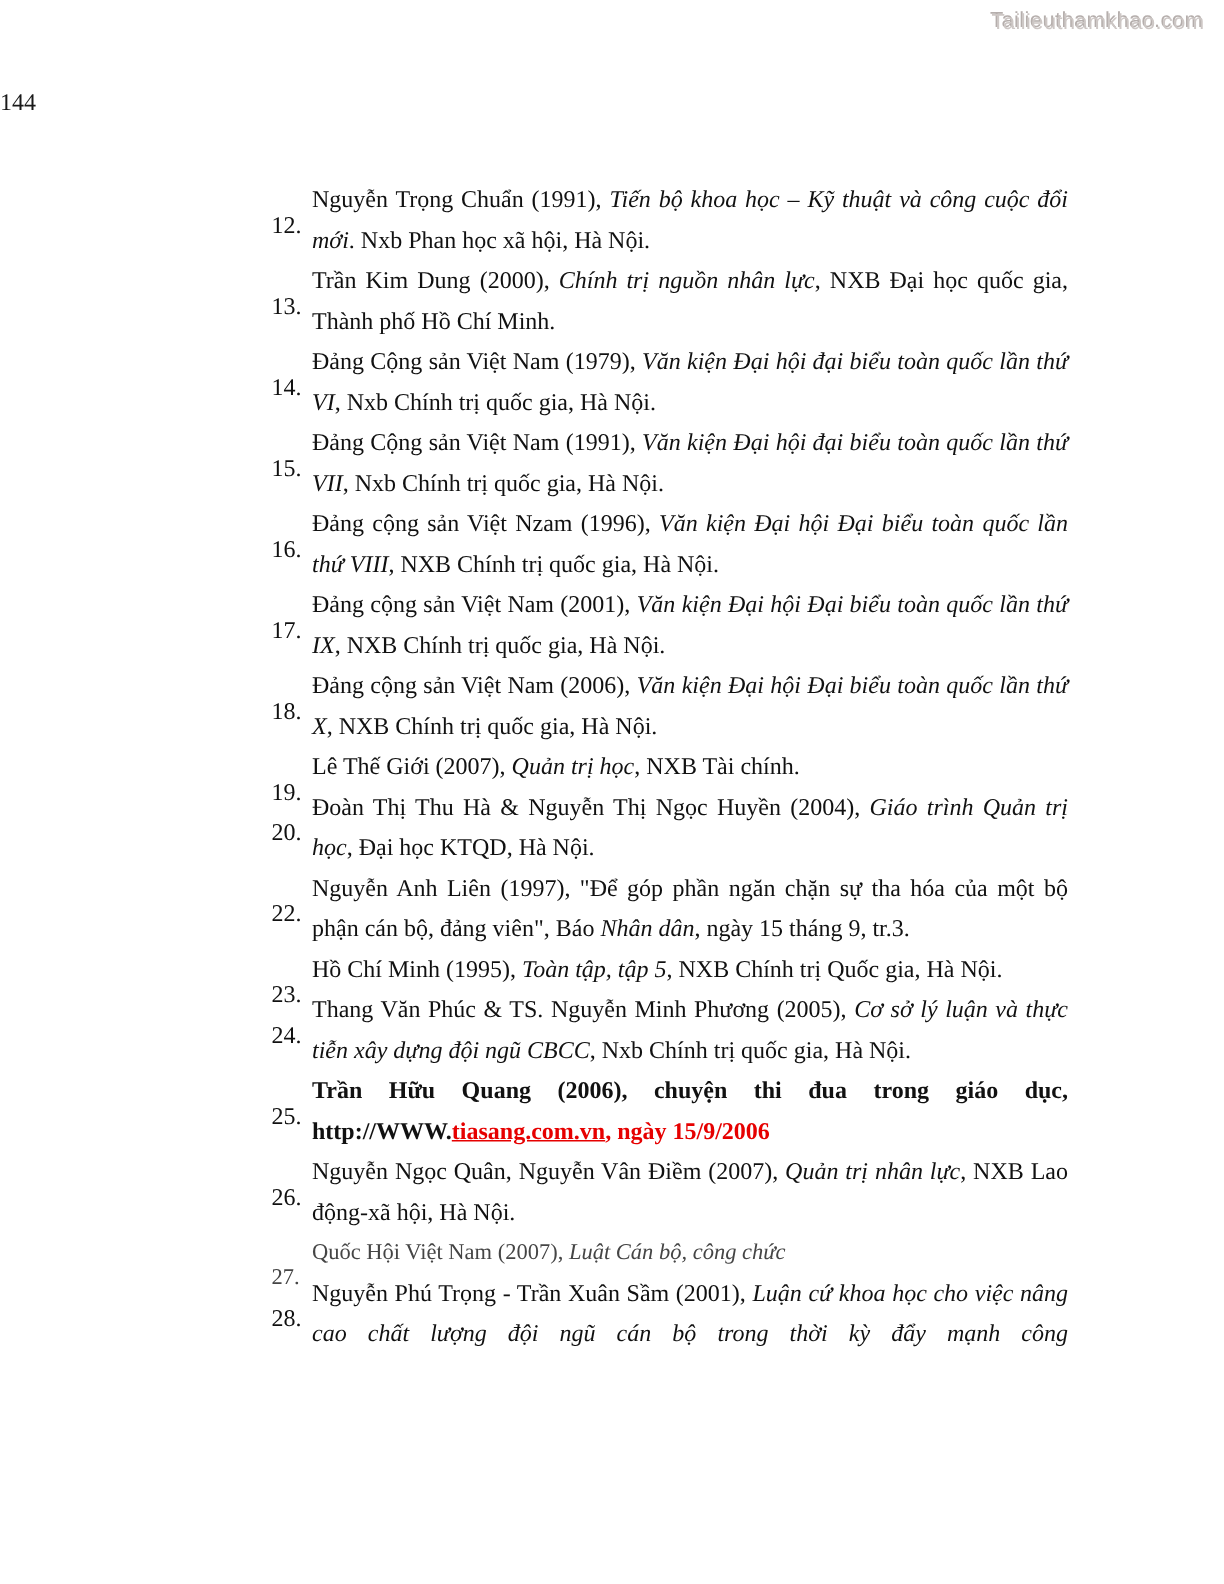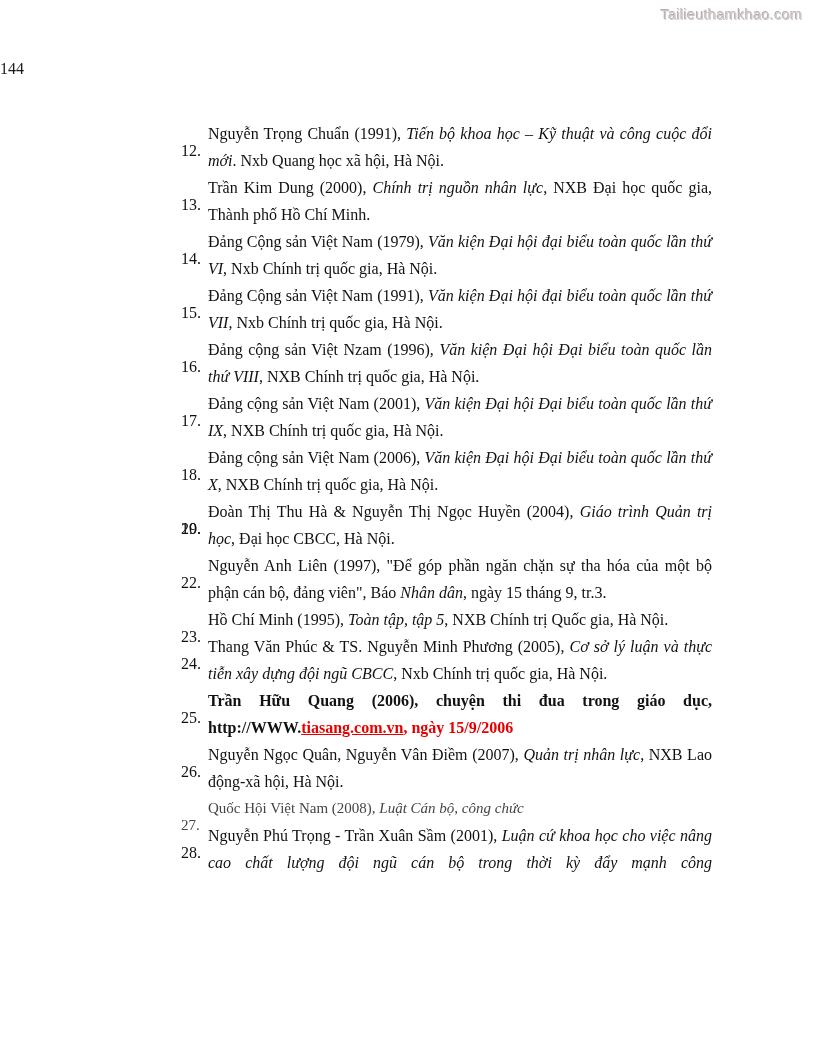--- a/index.html
+++ b/index.html
@@ -66,30 +66,30 @@
   .muted { font-size: 15px; color: #454545; }
   .jl    { text-align-last: justify; }
 </style>
 </head>
 <body>
 
 <div class="page">
   <div class="watermark">Tailieuthamkhao.com</div>
   <div class="page-number">144</div>
   <div class="refs" id="refs">
-      <div class="ref"><span class="num">12.</span><span><span class="">Nguyễn Trọng Chuẩn (1991), </span><span class="it">Tiến bộ khoa học – Kỹ thuật và công cuộc đổi mới</span><span class="">. Nxb Quang học xã hội, Hà Nội.</span></span></div>
+      <div class="ref"><span class="num">12.</span><span><span class="">Nguyễn Trọng Chuẩn (1991), </span><span class="it">Tiến bộ khoa học – Kỹ thuật và công cuộc đổi mới</span><span class="">. Nxb Phan học xã hội, Hà Nội.</span></span></div>
       <div class="ref"><span class="num">13.</span><span><span class="">Trần Kim Dung (2000), </span><span class="it">Chính trị nguồn nhân lực</span><span class="">, NXB Đại học quốc gia, Thành phố Hồ Chí Minh.</span></span></div>
       <div class="ref"><span class="num">14.</span><span><span class="">Đảng Cộng sản Việt Nam (1979), </span><span class="it">Văn kiện Đại hội đại biểu toàn quốc lần thứ VI</span><span class="">, Nxb Chính trị quốc gia, Hà Nội.</span></span></div>
       <div class="ref"><span class="num">15.</span><span><span class="">Đảng Cộng sản Việt Nam (1991), </span><span class="it">Văn kiện Đại hội đại biểu toàn quốc lần thứ VII</span><span class="">, Nxb Chính trị quốc gia, Hà Nội.</span></span></div>
       <div class="ref"><span class="num">16.</span><span><span class="">Đảng cộng sản Việt Nzam (1996), </span><span class="it">Văn kiện Đại hội Đại biểu toàn quốc lần thứ VIII</span><span class="">, NXB Chính trị quốc gia, Hà Nội.</span></span></div>
       <div class="ref"><span class="num">17.</span><span><span class="">Đảng cộng sản Việt Nam (2001), </span><span class="it">Văn kiện Đại hội Đại biểu toàn quốc lần thứ IX</span><span class="">, NXB Chính trị quốc gia, Hà Nội.</span></span></div>
       <div class="ref"><span class="num">18.</span><span><span class="">Đảng cộng sản Việt Nam (2006), </span><span class="it">Văn kiện Đại hội Đại biểu toàn quốc lần thứ X</span><span class="">, NXB Chính trị quốc gia,  Hà Nội.</span></span></div>
-      <div class="ref"><span class="num">19.</span></div>
-      <div class="ref"><span class="num">20.</span><span><span class="">Đoàn Thị Thu Hà &amp; Nguyễn Thị Ngọc Huyền (2004), </span><span class="it">Giáo trình Quản trị học</span><span class="">, Đại học CBCC, Hà Nội.</span></span></div>
+      <div class="ref"><span class="num">19.</span><span><span class="">Lê Thế Giới (2007), </span><span class="it">Quản trị học</span><span class="">, NXB Tài chính.</span></span></div>
+      <div class="ref"><span class="num">20.</span><span><span class="">Đoàn Thị Thu Hà &amp; Nguyễn Thị Ngọc Huyền (2004), </span><span class="it">Giáo trình Quản trị học</span><span class="">, Đại học KTQD, Hà Nội.</span></span></div>
       <div class="ref"><span class="num">22.</span><span><span class="">Nguyễn Anh Liên (1997), "Để góp phần ngăn chặn sự tha hóa của một bộ phận cán bộ, đảng viên", Báo </span><span class="it">Nhân dân</span><span class="">, ngày 15 tháng 9, tr.3.</span></span></div>
       <div class="ref"><span class="num">23.</span><span><span class="">Hồ Chí Minh (1995), </span><span class="it">Toàn tập, tập 5</span><span class="">, NXB Chính trị Quốc gia, Hà Nội.</span></span></div>
       <div class="ref"><span class="num">24.</span><span><span class="">Thang Văn Phúc &amp; TS. Nguyễn Minh Phương (2005), </span><span class="it">Cơ sở lý luận và thực tiễn xây dựng đội ngũ CBCC</span><span class="">, Nxb Chính trị quốc gia, Hà Nội.</span></span></div>
       <div class="ref"><span class="num">25.</span><span><span class="bd wide">Trần Hữu Quang (2006), chuyện thi đua trong giáo dục, </span><span class="bd">http://WWW.</span><a class="lnk">tiasang.com.vn</a><span class="bd red">, ngày 15/9/2006</span></span></div>
       <div class="ref"><span class="num">26.</span><span><span class="">Nguyễn Ngọc Quân, Nguyễn Vân Điềm (2007), </span><span class="it">Quản trị nhân lực</span><span class="">, NXB Lao động-xã hội,  Hà Nội.</span></span></div>
-      <div class="ref muted"><span class="num">27.</span><span><span class="">Quốc Hội Việt Nam (2008), </span><span class="it">Luật Cán bộ, công chức</span></span></div>
+      <div class="ref muted"><span class="num">27.</span><span><span class="">Quốc Hội Việt Nam (2007), </span><span class="it">Luật Cán bộ, công chức</span></span></div>
       <div class="ref jl"><span class="num">28.</span><span><span class="">Nguyễn Phú Trọng - Trần Xuân Sầm (2001), </span><span class="it">Luận cứ khoa học cho việc nâng cao chất lượng đội ngũ cán bộ trong thời kỳ đẩy mạnh công</span></span></div>
     </div>
 </div>
 
 </body></html>

